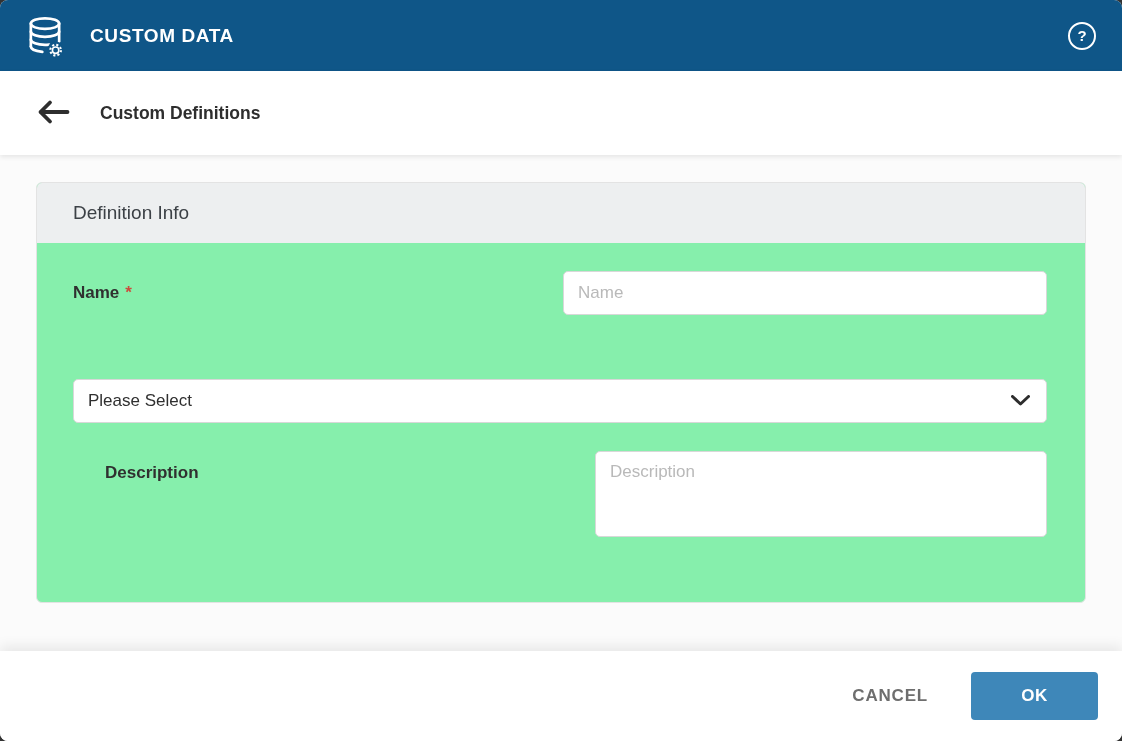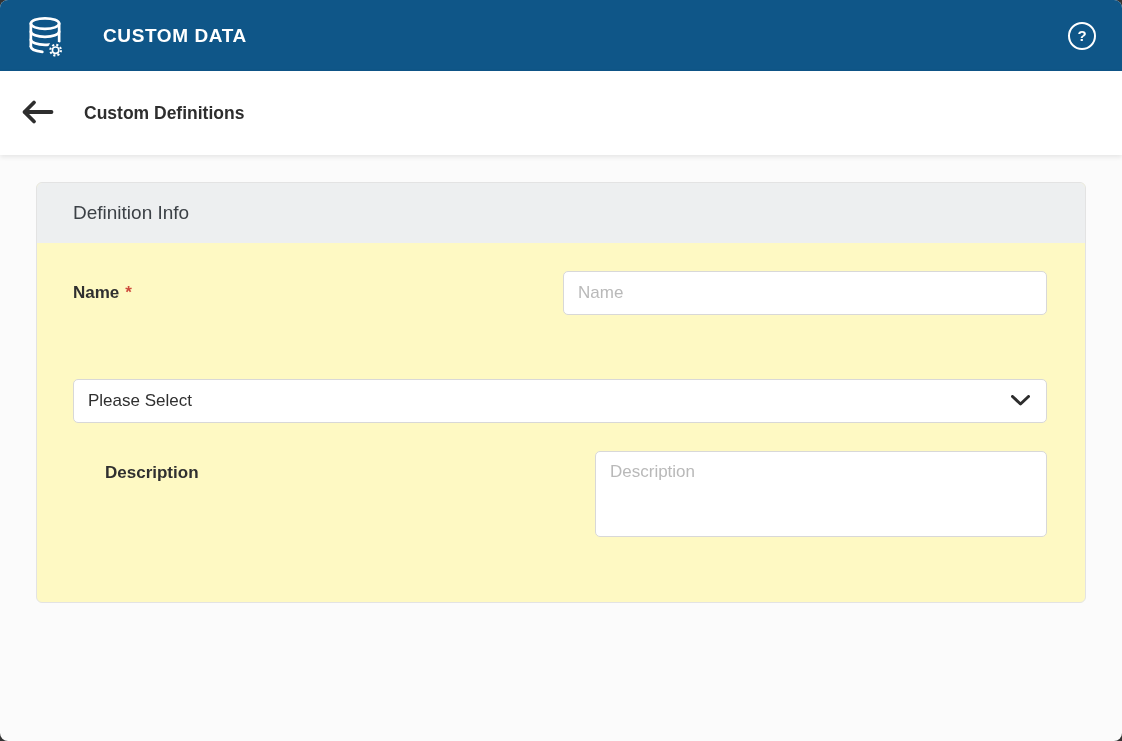--- a/index.html
+++ b/index.html
@@ -3,45 +3,45 @@
 <meta charset="utf-8">
 <style>
   html,body{margin:0;padding:0;background:#333;font-family:"Liberation Sans",sans-serif;}
   .window{
     position:relative;width:1122px;height:741px;background:#fbfbfb;
     border-radius:8px;overflow:hidden;
   }
   
   .app-bar{
     height:71px;background:#0f5688;display:flex;align-items:center;
-    padding:0 26px 0 22px;box-sizing:border-box;gap:13px;
+    padding:0 26px 0 22px;box-sizing:border-box;
   }
   .app-icon{display:flex;align-items:center;}
   .app-title{
     color:#fff;font-size:19px;font-weight:bold;letter-spacing:.6px;
     margin:0 0 0 22px;
   }
   .help-btn{
     margin-left:auto;width:28px;height:28px;border-radius:50%;
     border:2.6px solid #fff;background:transparent;color:#fff;
     font-size:15px;font-weight:bold;display:flex;align-items:center;justify-content:center;
     cursor:pointer;padding:0;line-height:1;
   }
   
   .sub-bar{
     height:84px;background:#fff;display:flex;align-items:center;
-    padding-left:16px;box-shadow:0 2px 5px rgba(0,0,0,.09);
+    padding-left:32px;box-shadow:0 2px 5px rgba(0,0,0,.09);
     position:relative;z-index:2;
   }
   .back-btn{background:none;border:none;cursor:pointer;padding:4px;display:flex;align-items:center;}
   .page-title{font-size:17.5px;font-weight:bold;color:#2e2e2e;margin:0 0 0 26px;}
   
   .content{position:relative;z-index:1;}
   .card{
-    width:1050px;margin:27px auto 0;background:#fef9c3;
+    width:1050px;margin:27px auto 0;background:#86efac;
     border:1px solid #e3e3e3;border-radius:6px;min-height:421px;box-sizing:border-box;
   }
   .card-head{
     height:60px;background:#edeff0;border-radius:5px 5px 0 0;
     display:flex;align-items:center;padding:0 36px;
     font-size:19px;color:#3c4146;
   }
   .card-body{padding:28px 38px 44px 36px;}
   .row{display:flex;margin-bottom:28px;}
   .row:last-child{margin-bottom:0;margin-left:32px;}
@@ -143,14 +143,18 @@
 
         <div class="row">
           <label class="lbl"><span>Description</span></label>
           <textarea class="ta" placeholder="Description" style=""></textarea>
         </div>
 
       </div>
     </section>
   </main>
 
+  <footer class="footer">
+    <button class="cancel-btn">CANCEL</button>
+    <button class="ok-btn">OK</button>
+  </footer>
 
 </div>
 
 </body></html>

